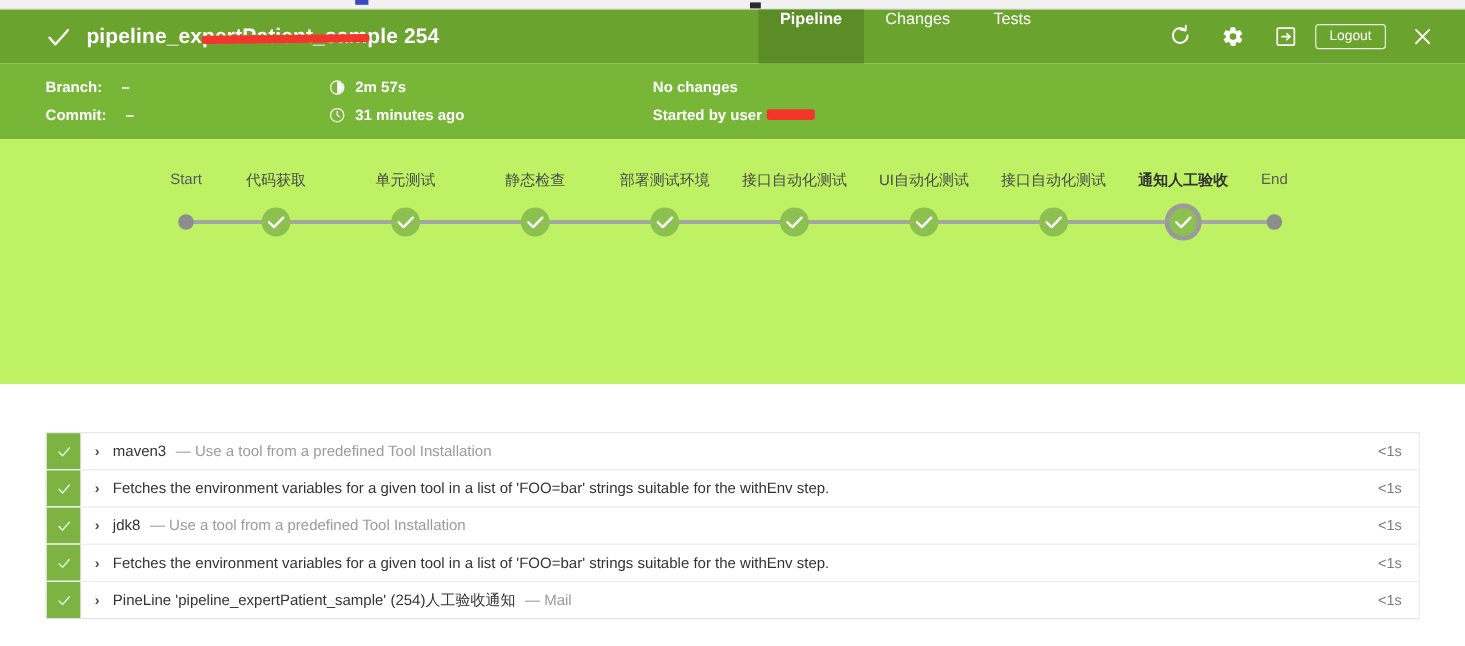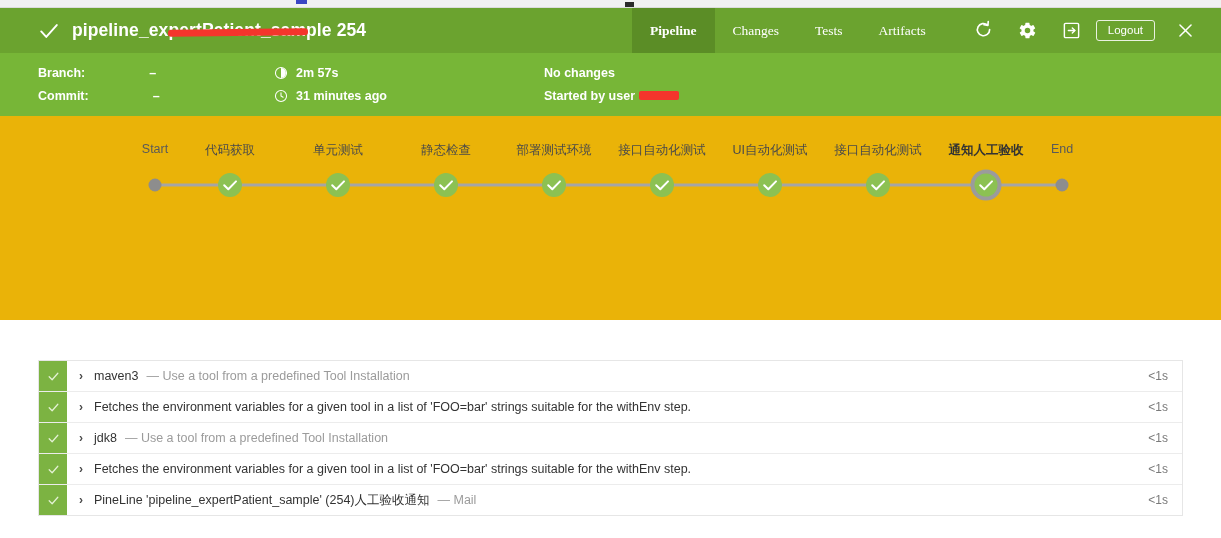--- a/index.html
+++ b/index.html
@@ -46,23 +46,23 @@
   .redact-title {
     position: absolute; left: 96px; top: 9px; width: 140px; height: 7px;
     background: #f4352c; border-radius: 3px; transform: rotate(-0.6deg);
   }
 
   .nav-tabs {
     position: absolute; left: 632px; top: 0; height: 45px;
     display: flex; align-items: stretch;
   }
   .nav-tab {
-    display: flex; align-items: center; padding: 0 18px;
+    display: flex; align-items: flex-start; padding: 0 18px;
     color: #ffffff; font-size: 13.5px; font-weight: bold; white-space: nowrap;
-    cursor: pointer; text-decoration: none; font-family: Liberation Serif, serif;
+    cursor: pointer; text-decoration: none;
   }
   .nav-tab.is-active { background: #5b8d26; }
   .nav-tab.plain { font-weight: normal; }
 
   .header-actions {
     position: absolute; right: 14px; top: 0; height: 45px;
     display: flex; align-items: center; gap: 0px;
   }
   .hdr-icon-btn {
     width: 44px; height: 45px; display: flex; align-items: center; justify-content: center;
@@ -76,34 +76,34 @@
   }
 
   
   .info-bar {
     position: absolute; top: 53px; left: 0; width: 1221px; height: 63px;
     background: #77b637; color: #fff;
   }
   .info-row { position: absolute; height: 21px; display: flex; align-items: center; }
   .info-row.r1 { top: 9px; }
   .info-row.r2 { top: 32px; }
-  .col-a { left: 38px; width: 240px; gap: 48px; }
+  .col-a { left: 38px; width: 240px; }
   .col-b { left: 274px; width: 230px; }
   .col-c { left: 504px; width: 400px; margin-left: 40px; }
   .lbl-strong { font-size: 12.5px; font-weight: bold; white-space: nowrap; }
   .lbl-val { font-size: 12.5px; font-weight: bold; margin-left: 16px; }
   .lbl-plain { font-size: 12.5px; font-weight: bold; white-space: nowrap; }
   .info-ic { width: 14px; height: 14px; margin-right: 8px; flex: none; display: block; }
   .redact-user {
     display: inline-block; width: 40px; height: 9px; background: #f4352c;
     border-radius: 2px; margin-left: 4px; vertical-align: -1px;
   }
 
   
-  .graph-area { position: absolute; top: 116px; left: 0; width: 1221px; height: 204px; background: #eab308; }
+  .graph-area { position: absolute; top: 116px; left: 0; width: 1221px; height: 204px; background: #bef264; }
   .graph-svg { position: absolute; left: 0; top: 0; }
   .stage-label {
     position: absolute; transform: translateX(-50%);
     font-size: 12.5px; color: #4a4a4a; white-space: nowrap; top: 26px;
   }
   .stage-label.is-selected { font-weight: bold; color: #333; }
   .stage-label.endpoint { color: #5a5a5a; }
 
   
   .steps-head {
@@ -166,23 +166,20 @@
 
     <div class="nav-tabs">
       <div class="nav-tab is-active">
         <span>Pipeline</span>
       </div>
       <div class="nav-tab plain">
         <span>Changes</span>
       </div>
       <div class="nav-tab plain">
         <span>Tests</span>
-      </div>
-      <div class="nav-tab plain">
-        <span>Artifacts</span>
       </div>
     </div>
 
     <div class="header-actions">
       <div class="hdr-icon-btn">
         <svg width="21" height="21" viewBox="0 0 24 24">
           <path d="M19 11a7 7 0 1 1-2.4-5.3" fill="none" stroke="#ffffff" stroke-width="1.9" stroke-linecap="round"></path>
           <path d="M17.4 1.7 L17.0 6.3 L12.5 5.3" fill="none" stroke="#ffffff" stroke-width="1.9" stroke-linecap="round" stroke-linejoin="round"></path>
         </svg>
       </div>

